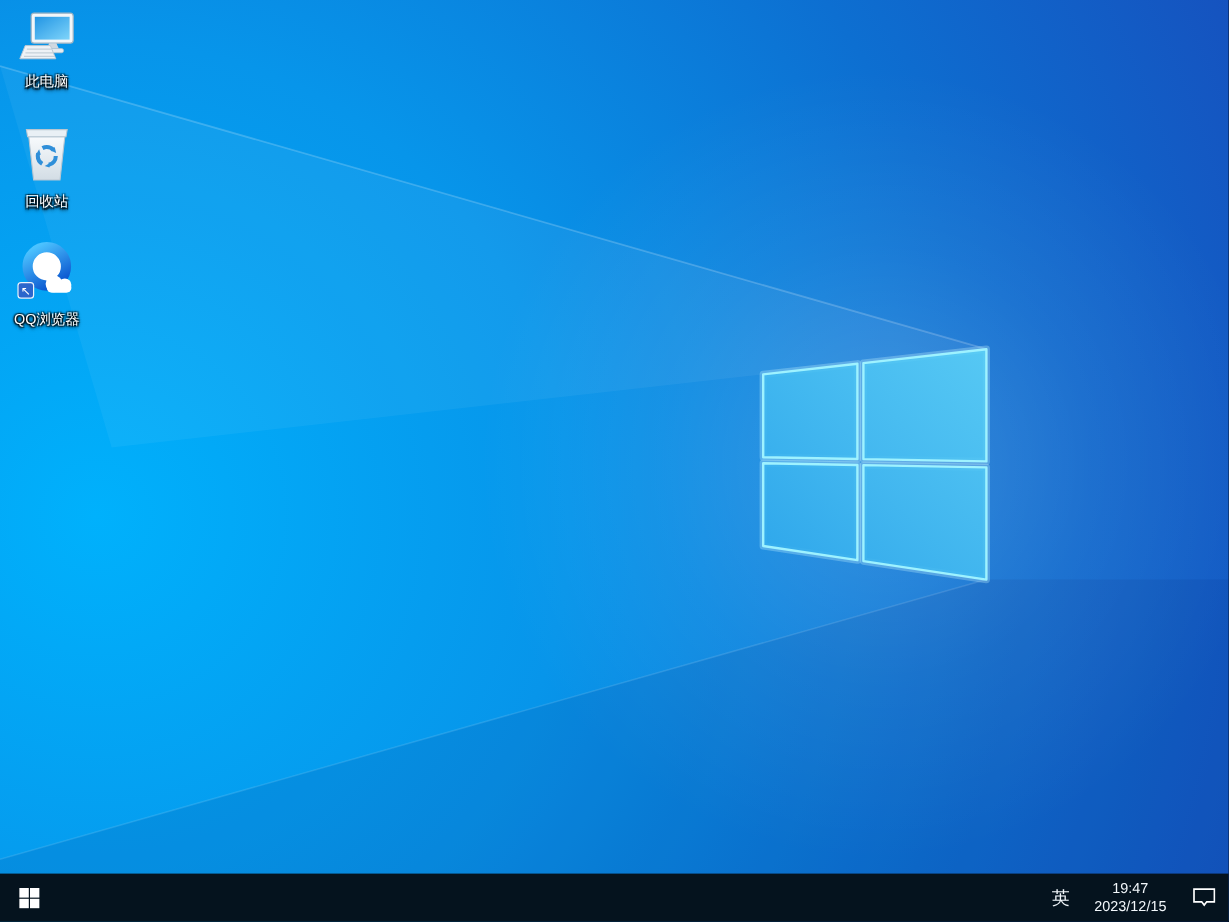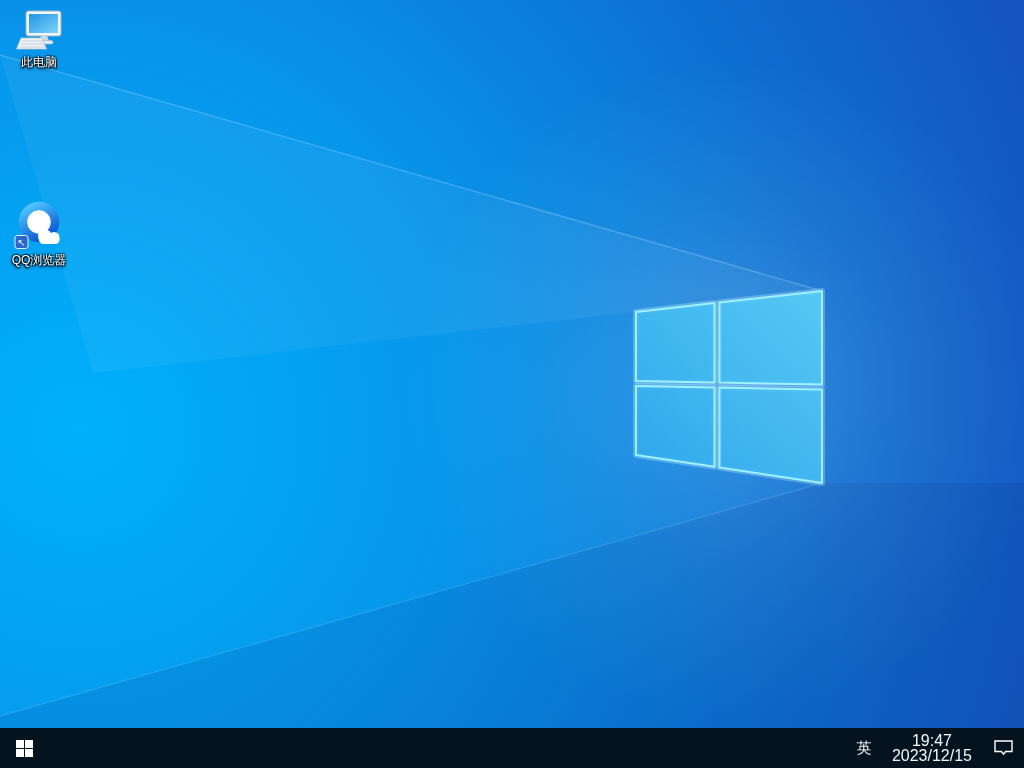--- a/index.html
+++ b/index.html
@@ -27,21 +27,21 @@
     position: absolute;
     left: 0;
     width: 78px;
     display: flex;
     flex-direction: column;
     align-items: center;
     cursor: default;
   }
   .desktop-icon .glyph { display: block; }
   .icon-label {
-    margin-top: 3px;
+    margin-top: 9px;
     font-size: 12px;
     line-height: 14px;
     color: #ffffff;
     text-align: center;
     white-space: nowrap;
     text-shadow:
       1px 1px 1px rgba(0,0,0,0.9),
       -1px 1px 1px rgba(0,0,0,0.7),
       1px -1px 1px rgba(0,0,0,0.7),
       -1px -1px 1px rgba(0,0,0,0.6),
@@ -78,21 +78,21 @@
     width: 36px;
     display: flex;
     align-items: center;
     justify-content: center;
     font-size: 15px;
     cursor: pointer;
   }
   .tray-clock {
     padding: 5px 10px 9px 10px;
     text-align: center;
-    font-size: 16px;
+    font-size: 12px;
     line-height: 15px;
     cursor: pointer;
   }
   .action-center {
     width: 42px;
     display: flex;
     align-items: center;
     justify-content: center;
     cursor: pointer;
   }
@@ -159,20 +159,39 @@
       <polygon points="26,26 32,26 34,30.5 24,30.5" fill="#cfd8e0"></polygon>
       <rect x="21" y="30.5" width="17" height="3.5" rx="1.7" fill="#e6ecf1" stroke="#b5c2cc" stroke-width="0.6"></rect>
       <polygon points="6,28 27,28 31.5,39 1.5,39" fill="#eef2f6" stroke="#b9c6d1" stroke-width="0.8"></polygon>
       <line x1="7.4" y1="31" x2="28" y2="31" stroke="#c5d0d9" stroke-width="1"></line>
       <line x1="6.2" y1="34" x2="29.2" y2="34" stroke="#c5d0d9" stroke-width="1"></line>
       <line x1="5" y1="37" x2="30.4" y2="37" stroke="#c5d0d9" stroke-width="1"></line>
     </svg>
     <span class="icon-label">此电脑</span>
   </div>
 
+  <div class="desktop-icon" style="top:104px">
+    <svg class="glyph" width="40" height="48" viewBox="0 0 40 48" aria-hidden="true">
+      <defs>
+        <linearGradient id="binGrad" x1="0" y1="0" x2="0" y2="1">
+          <stop offset="0" stop-color="#f7fafc"></stop>
+          <stop offset="1" stop-color="#d3dde5"></stop>
+        </linearGradient>
+      </defs>
+      <polygon points="5,10 35,10 31,46 9,46" fill="url(#binGrad)" stroke="#b9c6d1" stroke-width="0.9"></polygon>
+      <polygon points="3,4 37,4 36,10 4,10" fill="#e9f0f5" stroke="#b9c6d1" stroke-width="0.9"></polygon>
+      <g stroke="#2f8fd9" fill="none" stroke-width="3.4">
+        <circle cx="20" cy="26" r="7.5" stroke-dasharray="10 5.7"></circle>
+      </g>
+      <polygon points="18.2,34.4 22.8,31.8 22.2,35.6" fill="#2f8fd9"></polygon>
+      <polygon points="13.6,20.3 11.0,24.7 15.0,25.0" fill="#2f8fd9"></polygon>
+      <polygon points="27.8,23.4 23.6,21.7 26.6,18.4" fill="#2f8fd9"></polygon>
+    </svg>
+    <span class="icon-label">回收站</span>
+  </div>
 
   <div class="desktop-icon" style="top:200px">
     <svg class="glyph" width="50" height="50" viewBox="0 0 50 50" aria-hidden="true">
       <defs>
         <linearGradient id="qqGrad" x1="0.2" y1="0" x2="0.75" y2="1">
           <stop offset="0" stop-color="#4cc3ff"></stop>
           <stop offset="1" stop-color="#0a55cf"></stop>
         </linearGradient>
       </defs>
       <circle cx="25" cy="22" r="12.5" fill="#ffffff"></circle>

